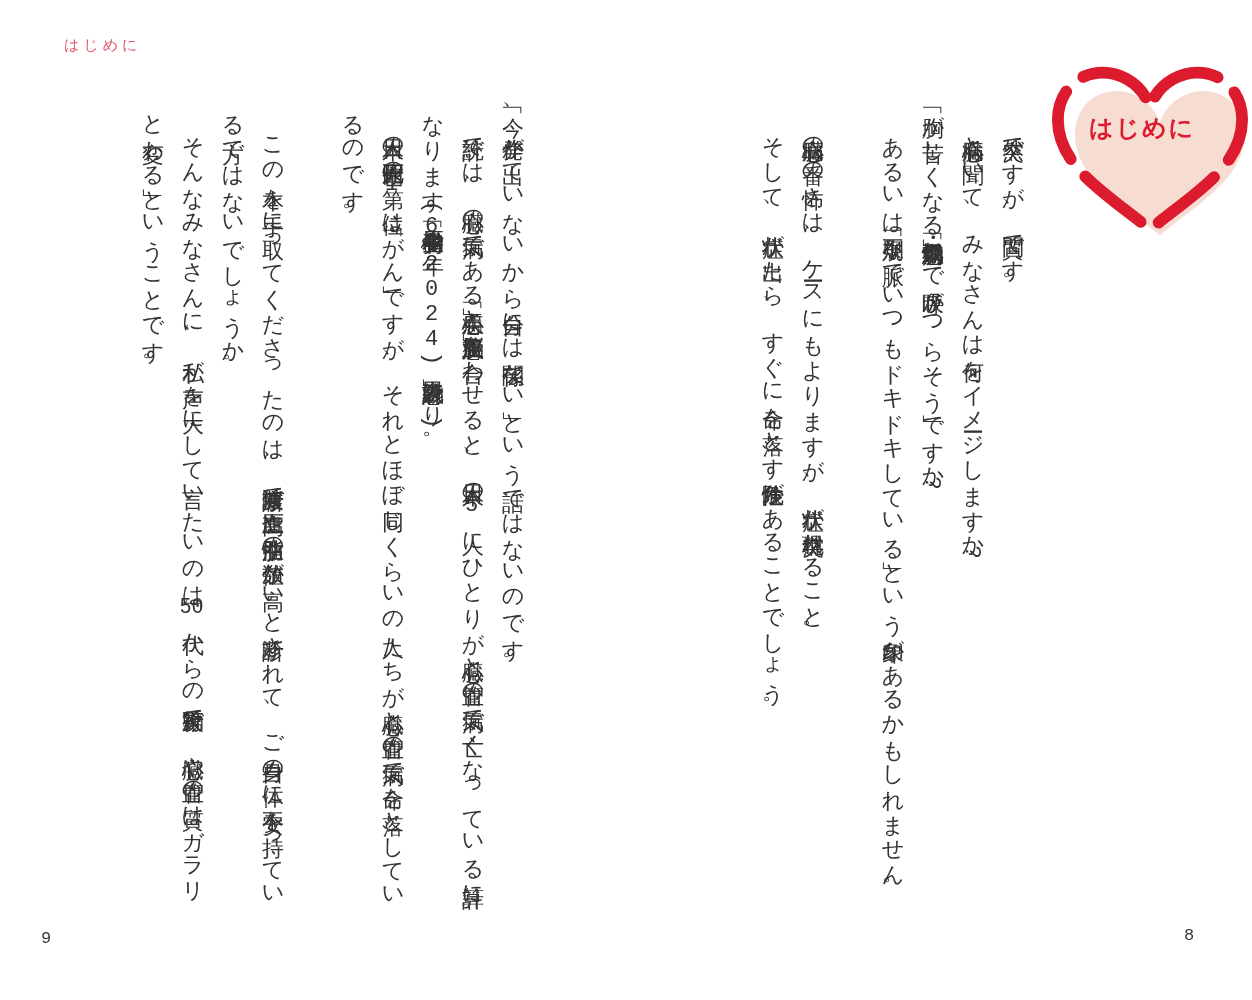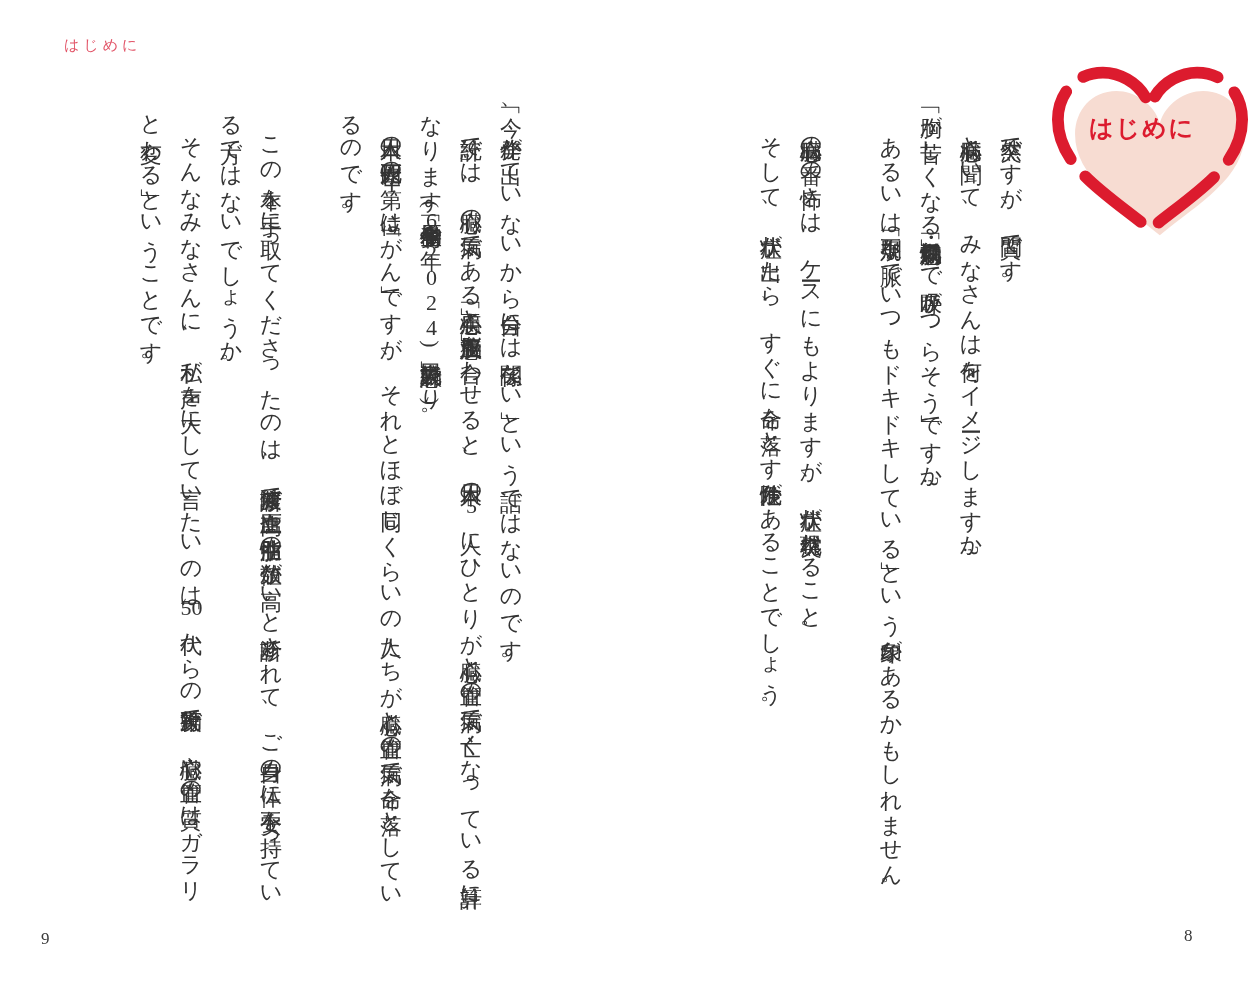--- a/index.html
+++ b/index.html
@@ -1,20 +1,20 @@
 <!DOCTYPE html>
 <html lang="ja"><head>
 <meta charset="utf-8">
 <style>
   html,body { margin:0; padding:0; background:#ffffff; }
   .spread {
     position:relative;
     width:1252px; height:1000px;
     background:#ffffff;
-    font-family:Liberation Serif, serif;
+    font-family:Liberation Mono, monospace;
     overflow:hidden;
   }
   
   .running-head {
     position:absolute; left:64px; top:36px;
     font-size:15px; letter-spacing:4px;
     color:#e25568;
   }
   
   .heart-logo { position:absolute; left:1052px; top:56px; width:196px; height:188px; }

